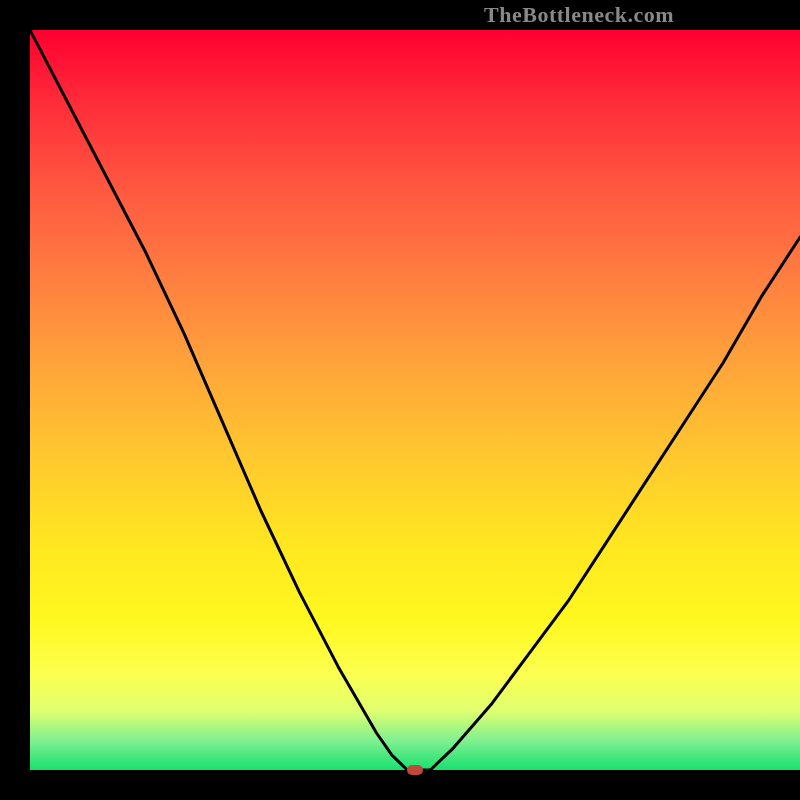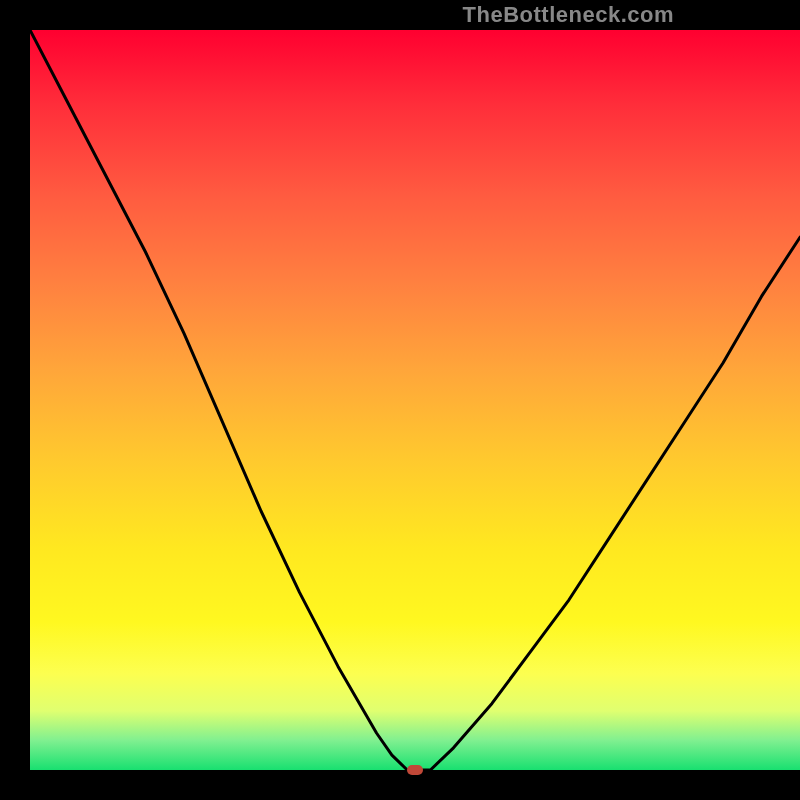--- a/index.html
+++ b/index.html
@@ -8,20 +8,21 @@
     width: 800px;
     height: 800px;
     font-family: Arial, Helvetica, sans-serif;
     background: #000;
   }
   .frame {
     position: relative;
     width: 680px;
     height: 800px;
     background: #000;
+    font-family: Liberation Serif, serif;
   }
   .watermark {
     position: absolute;
     top: 2px;
     right: 6px;
     color: #888;
     font-size: 22px;
     font-weight: bold;
     letter-spacing: 0.5px;
     z-index: 10;

